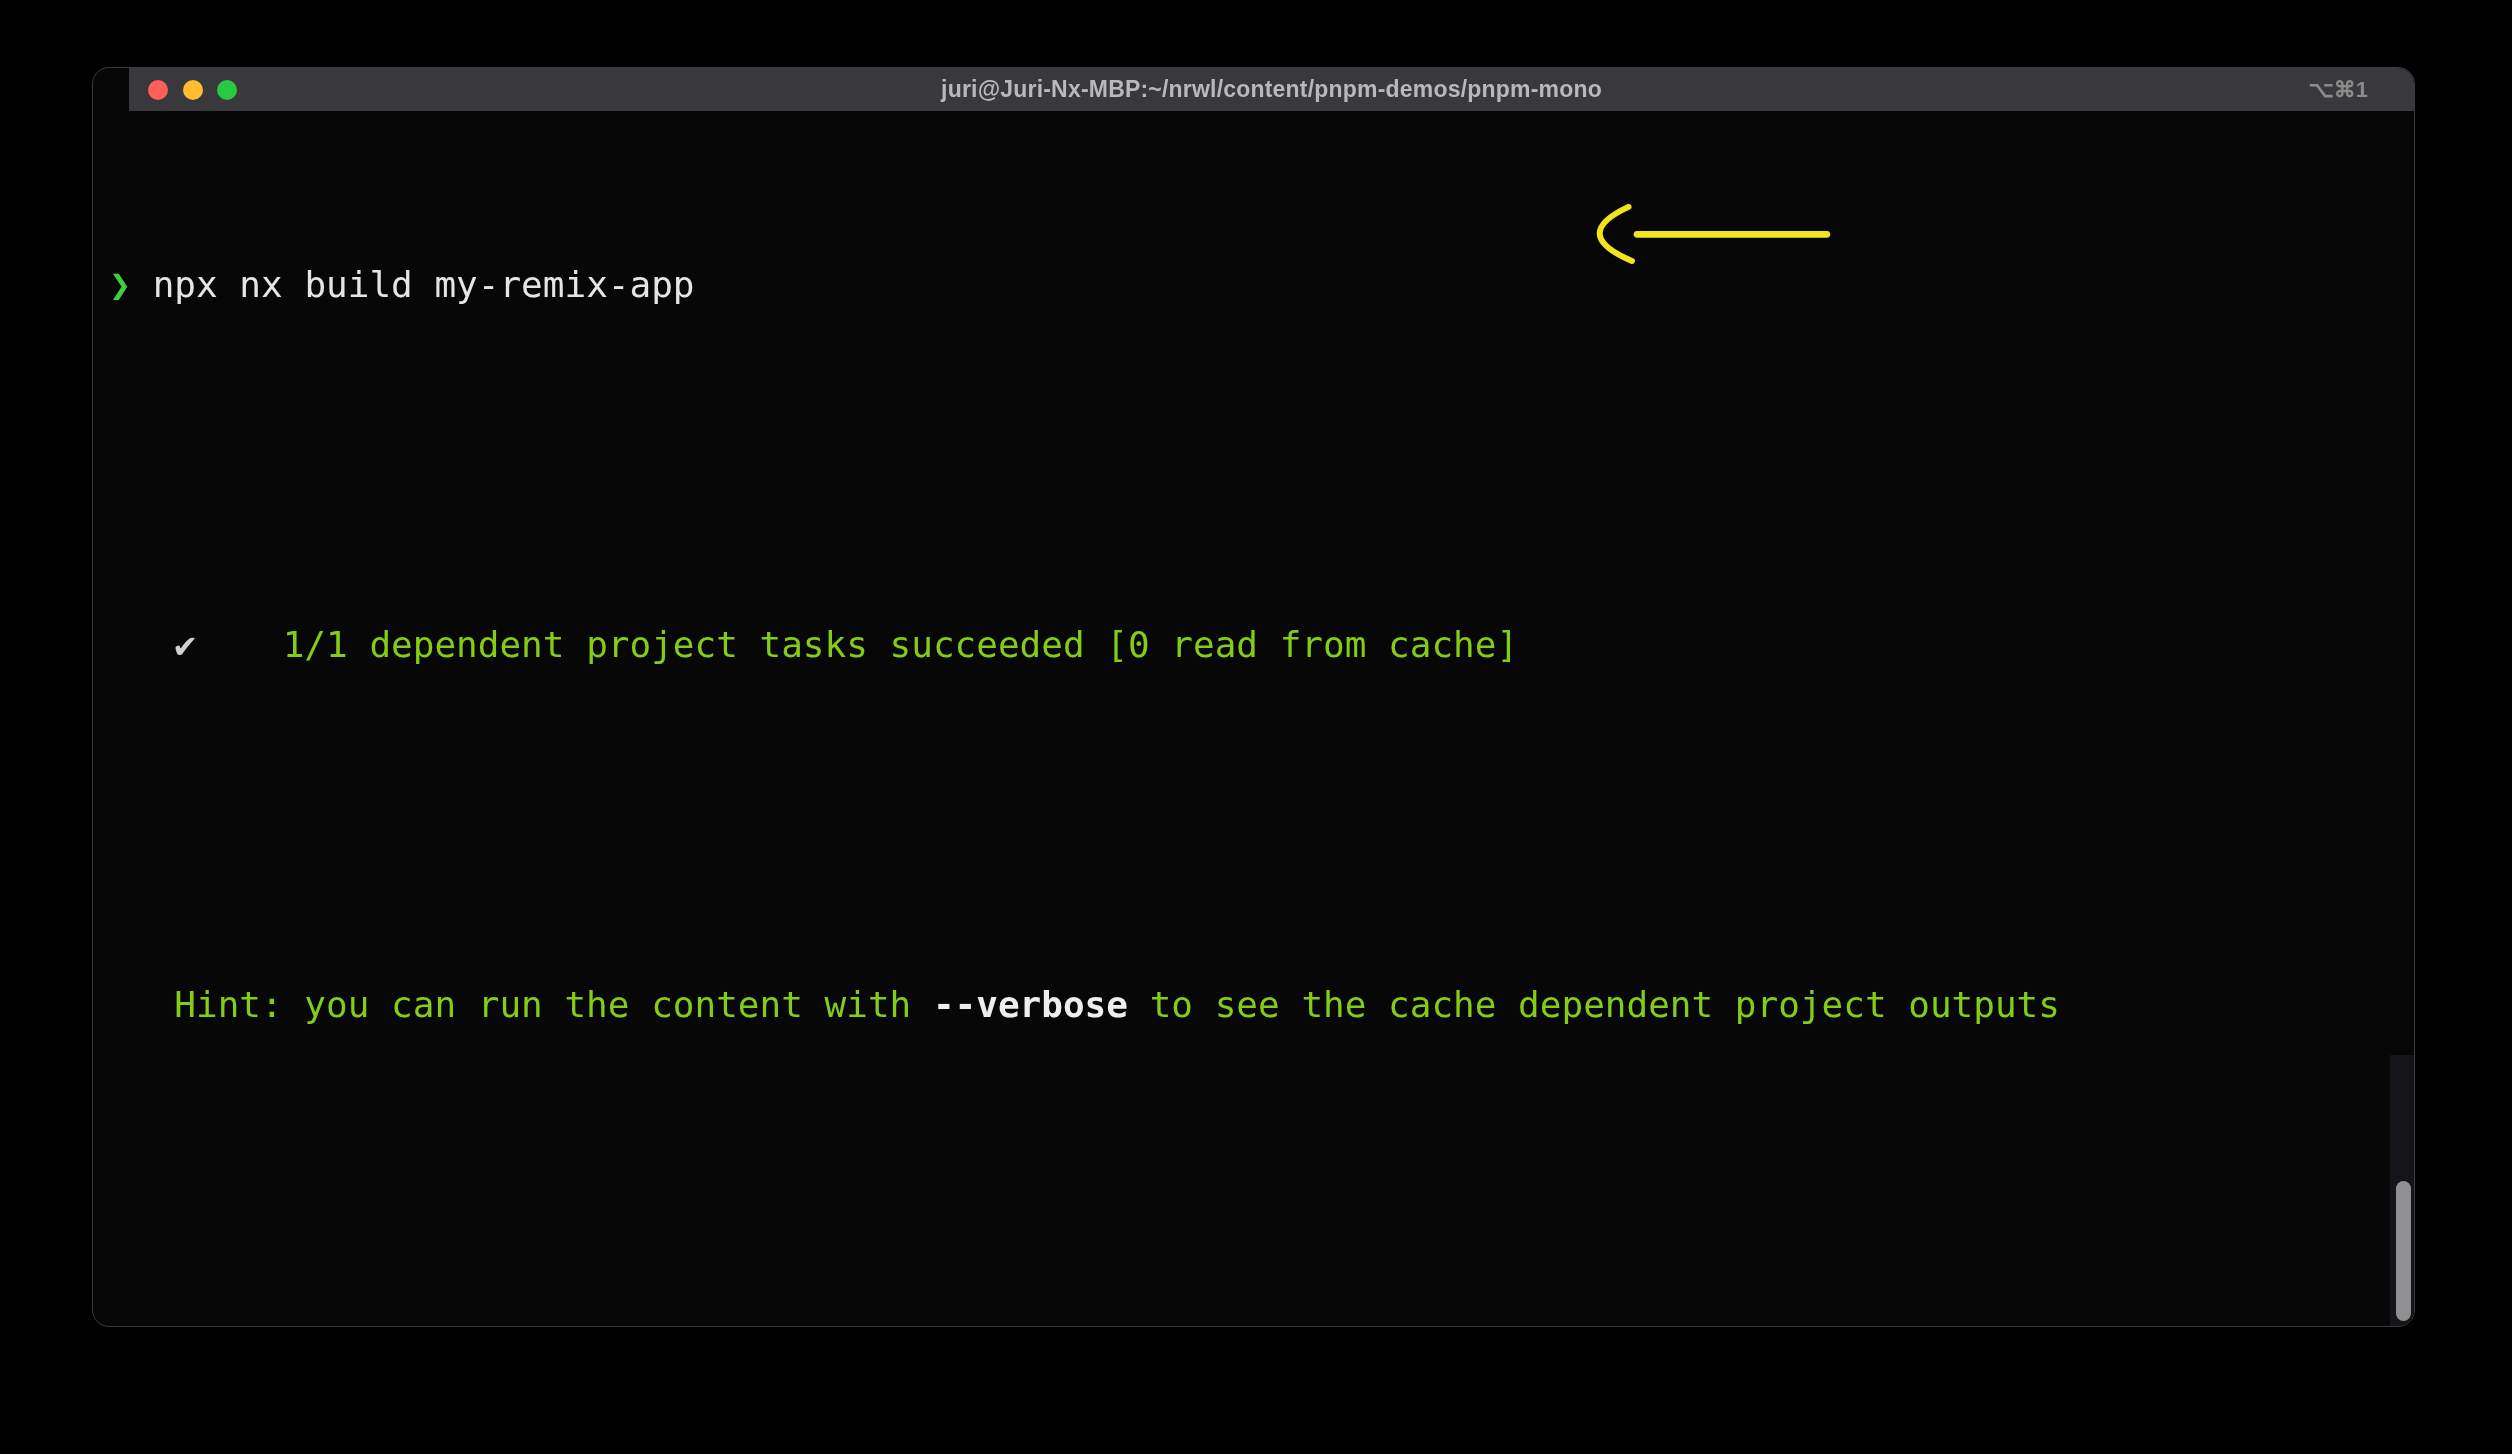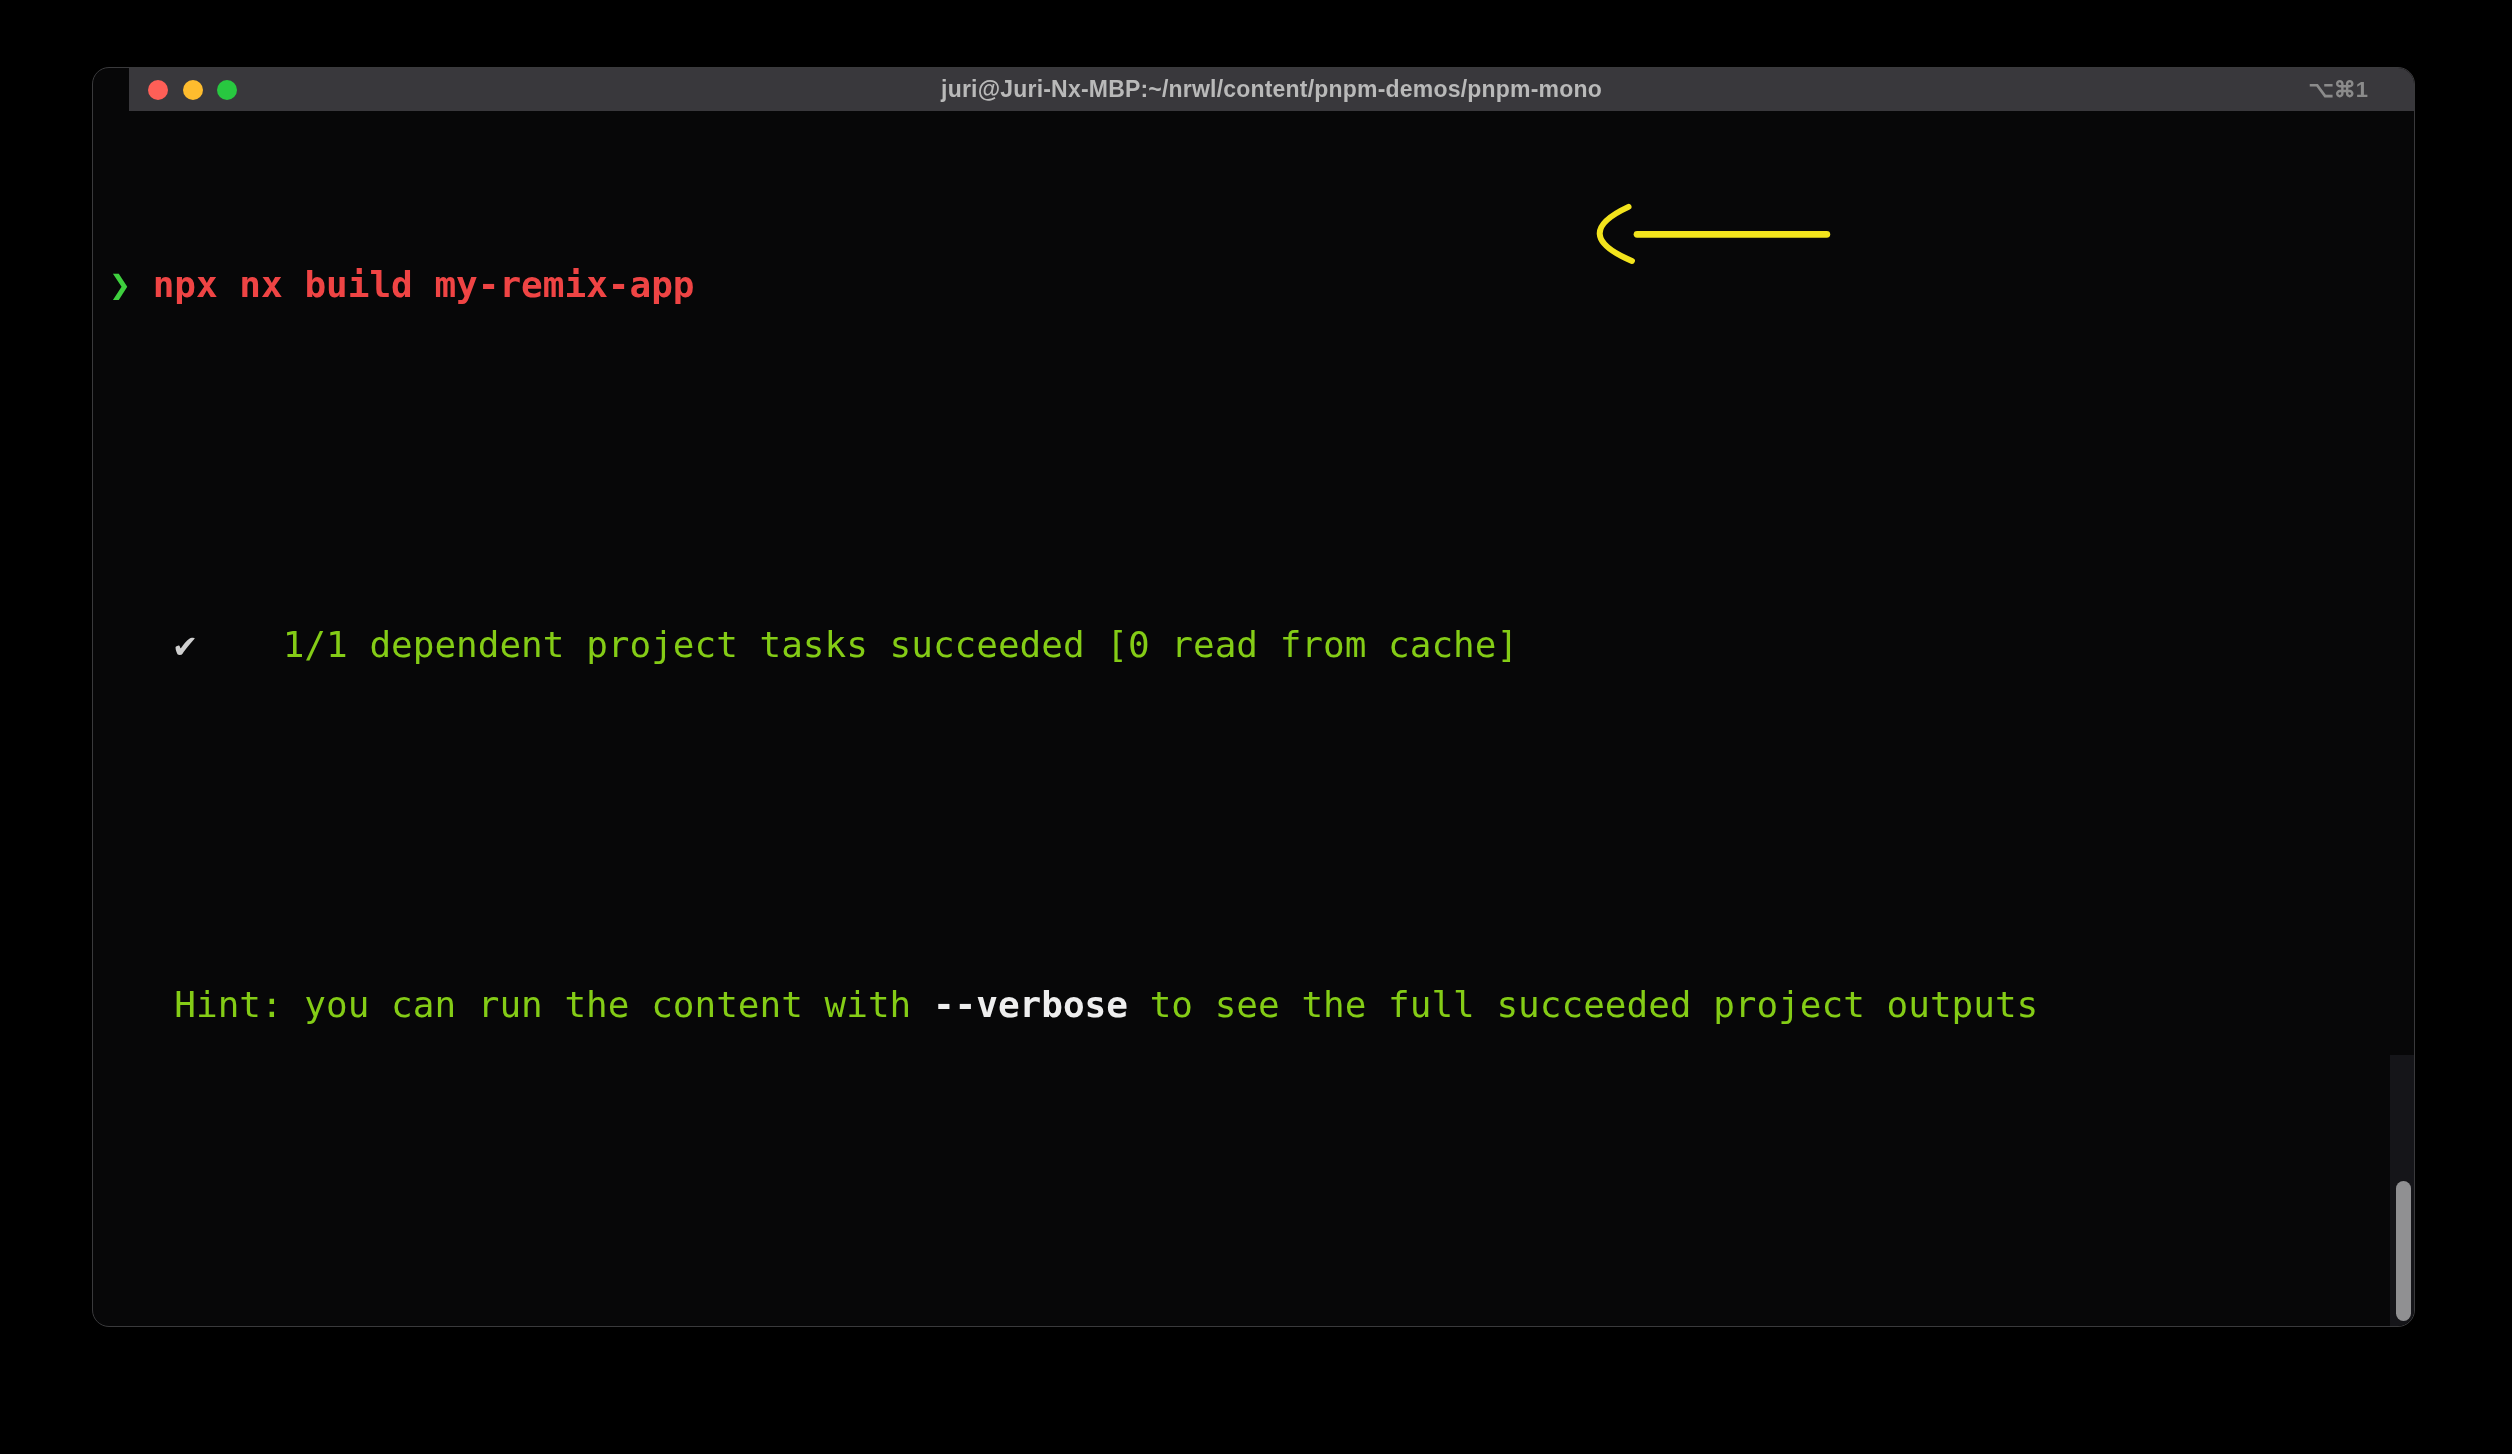--- a/index.html
+++ b/index.html
@@ -25,21 +25,21 @@
 
   .screen{
     position:absolute;left:0;top:43px;right:0;bottom:0;
     padding:15.5px 0 0 16.3px;
     font:36px/45px "DejaVu Sans Mono",monospace;
     color:#d2d2d2;white-space:pre;
   }
   .line{height:45px;}
 
   .p-green{color:#3ecf3e;}
-  .cmd{color:#ef4444;font-weight:700;}
+  .cmd{color:#e5e5e5;font-weight:400;}
   .dim{color:#84cc16;}
   .check{color:#cfcfcf;}
   .white-b{color:#eeeeee;font-weight:700;}
 
   .scroll-track{position:absolute;right:0;top:987px;bottom:0;width:24px;background:#151519;
     border-bottom-right-radius:16.3px;}
   .scroll-thumb{position:absolute;right:3.4px;top:126px;width:14.6px;height:140px;background:#909092;border-radius:7.7px;}
 
   .annotation{position:absolute;inset:0;width:100%;height:100%;pointer-events:none;}
 </style>
@@ -61,21 +61,21 @@
   <div class="screen">
 
     <div class="line"><span class="p-green">❯</span><span class="cmd"> npx nx build my-remix-app</span></div>
 
     <div class="line"></div>
 
     <div class="line"><span class="check">   ✔</span><span class="dim">    1/1 dependent project tasks succeeded [0 read from cache]</span></div>
 
     <div class="line"></div>
 
-    <div class="line"><span class="dim">   Hint: you can run the content with </span><span class="white-b">--verbose</span><span class="dim"> to see the full succeeded project outputs</span></div>
+    <div class="line"><span class="dim">   Hint: you can run the content with </span><span class="white-b">--verbose</span><span class="dim"> to see the cache dependent project outputs</span></div>
 
     <div class="line"></div>
 
     
 
     
     
 
     
 

